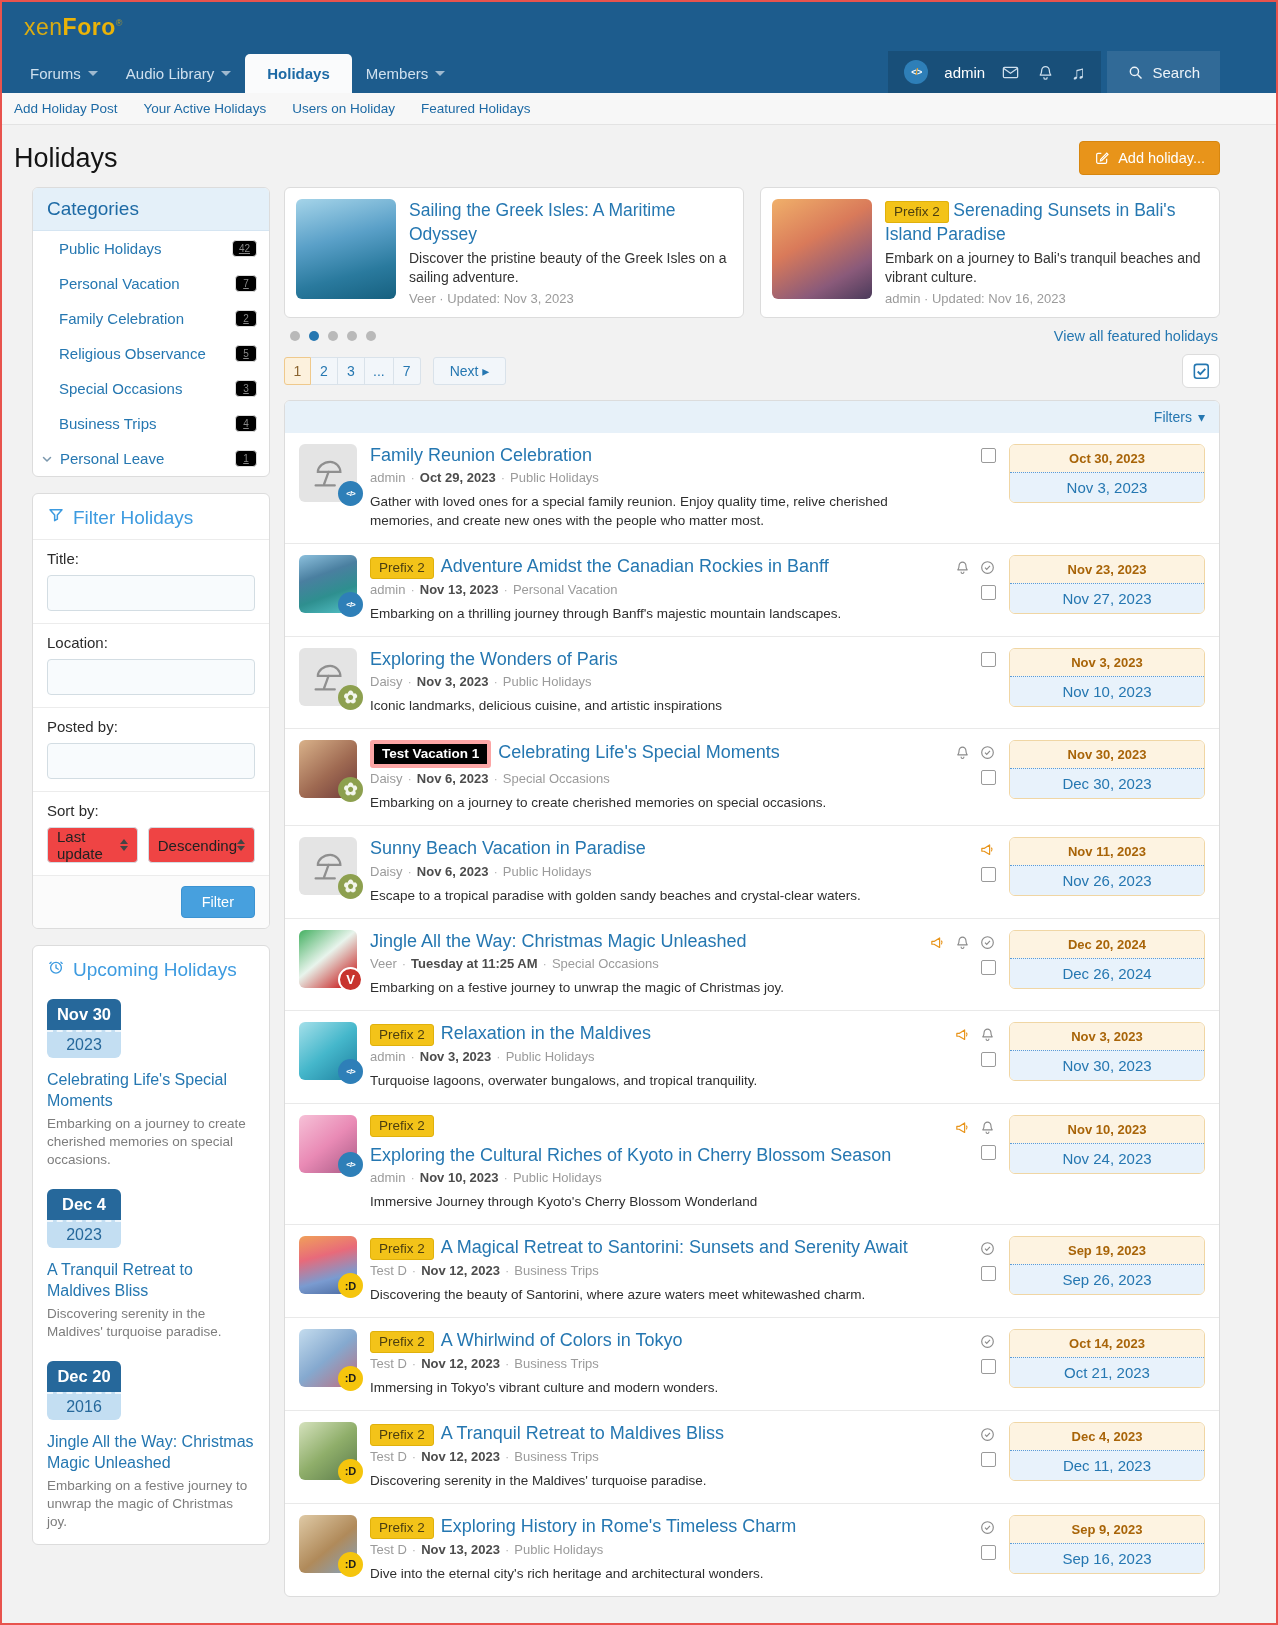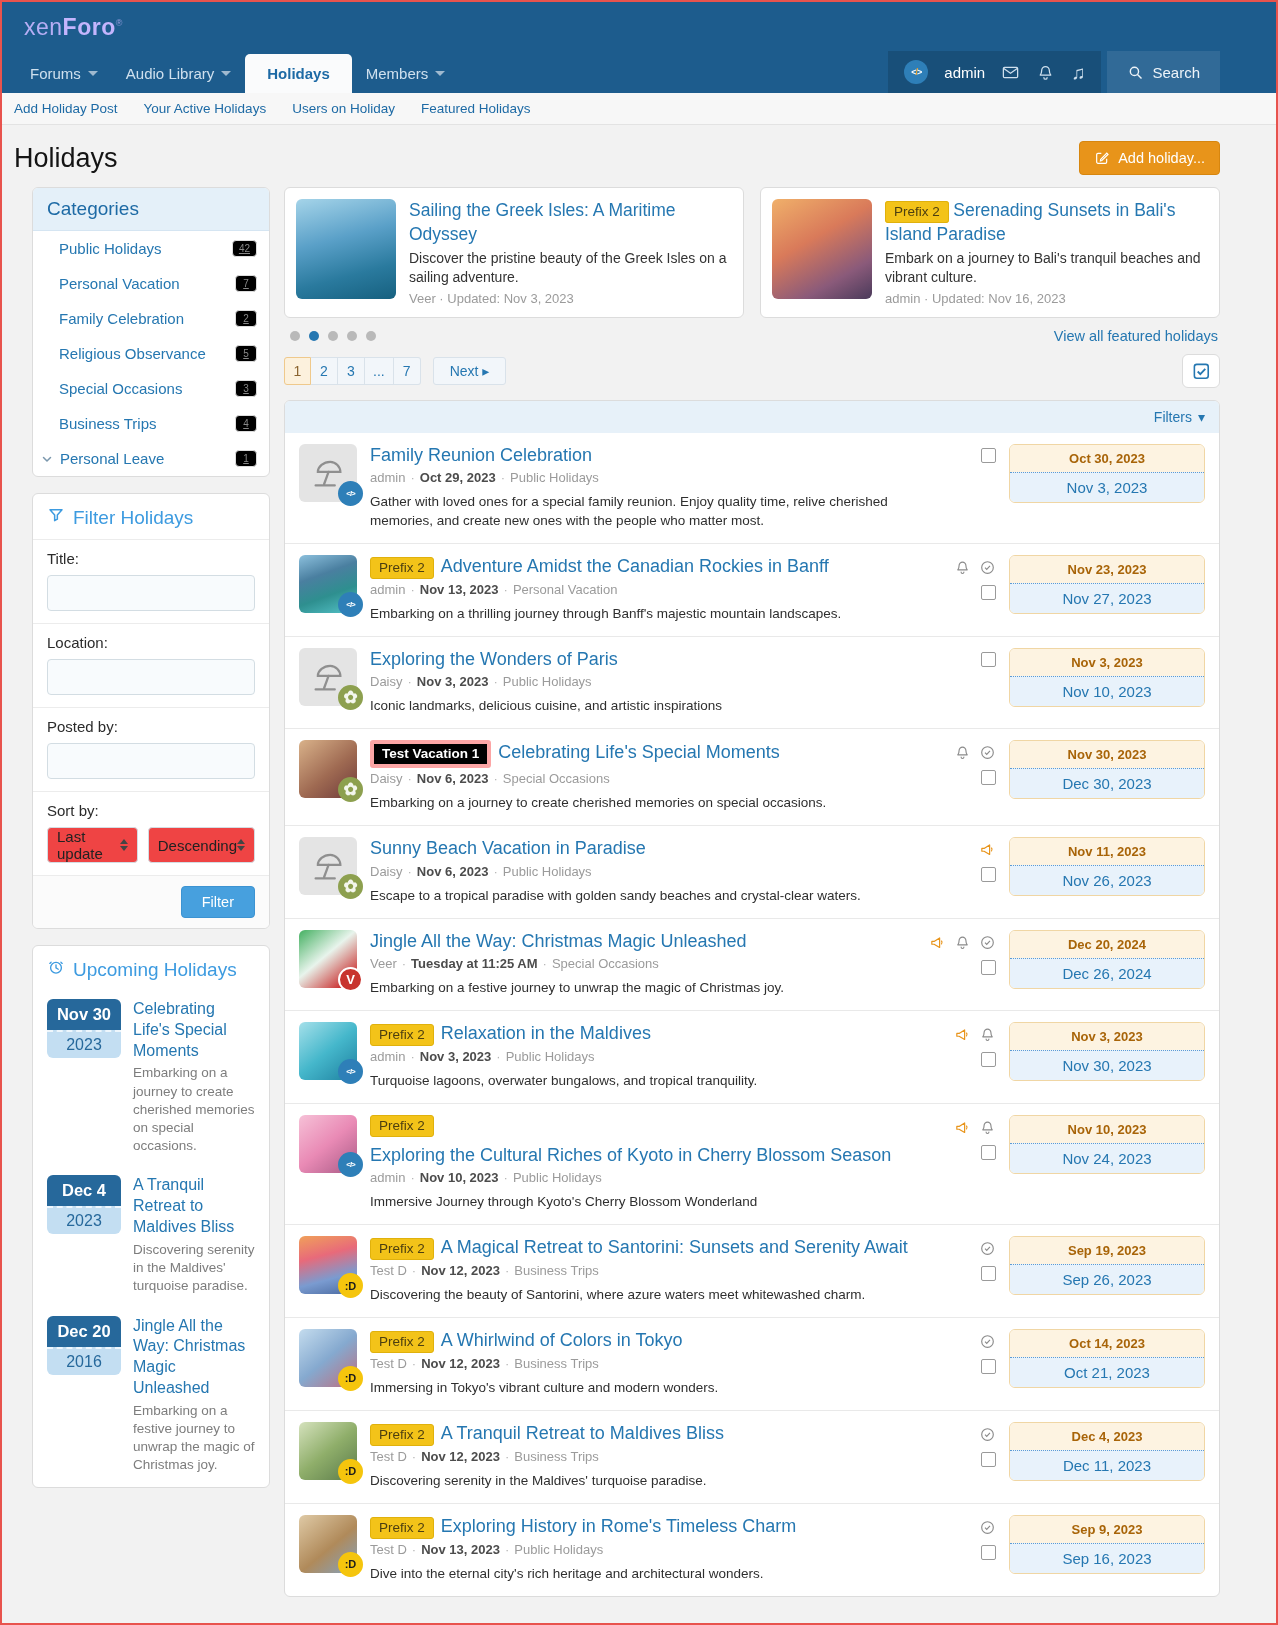--- a/index.html
+++ b/index.html
@@ -2,21 +2,21 @@
 <html><head>
 <meta charset="utf-8">
 <style>
   * { margin:0; padding:0; box-sizing:border-box; }
   html,body { background:#e9e9e9; }
   body { font-family:"Liberation Sans", sans-serif; }
   .screen { width:1278px; height:1625px; border:2px solid #e8534d; background:#f2f2f2; overflow:hidden; position:relative; }
 
   
   .hdr { background:#1d5c8d; padding:12px 56px 0 14px; }
-  .logo { color:#c4b5fd; font-size:23px; letter-spacing:.5px; padding-left:8px; }
+  .logo { color:#eab308; font-size:23px; letter-spacing:.5px; padding-left:8px; }
   .logo .xen { font-weight:400; opacity:.92; }
   .logo .foro { font-weight:700; }
   .logo sup { font-size:9px; opacity:.7; }
   .navrow { display:flex; align-items:flex-end; margin-top:10px; }
   .tabs { display:flex; align-items:flex-end; }
   .tab { color:#cfe0ee; font-size:15px; padding:11px 14px; display:flex; align-items:center; gap:7px; cursor:pointer; }
   .tab.active { background:#fafbfc; color:#1d6aa5; font-weight:700; border-radius:5px 5px 0 0; padding:11px 22px; }
   .caret { width:0; height:0; border-left:5px solid transparent; border-right:5px solid transparent; border-top:5px solid #9fb9cf; display:inline-block; }
   .hdr-right { margin-left:auto; display:flex; align-items:stretch; margin-bottom:0; }
   .userbox { background:rgba(0,0,0,.14); display:flex; align-items:center; gap:16px; padding:0 16px; height:42px; }
@@ -63,21 +63,21 @@
   .sortrow { display:flex; gap:10px; }
   .fselect { flex:1; border:1px solid #d3dde3; border-radius:4px; background:#ef4444; height:36px; display:flex; align-items:center; padding:0 9px; font-size:15px; color:#222; cursor:pointer; }
   .spin { margin-left:auto; display:flex; flex-direction:column; gap:2px; }
   .spin i { width:0; height:0; border-left:4px solid transparent; border-right:4px solid transparent; display:block; }
   .spin i.up { border-bottom:5px solid #444; }
   .spin i.dn { border-top:5px solid #444; }
   .ffoot { border-top:1px solid #ececec; background:#fbfbfb; padding:10px 14px; display:flex; }
   .filterbtn { margin-left:auto; background:#47a0de; border:1px solid #3c93d2; color:#fff; font-size:14.5px; padding:7px 20px; border-radius:4px; cursor:pointer; }
 
   
-  .up-item { display:flex; gap:12px; padding:8px 14px 12px; }
+  .up-item { display:flex; gap:12px; padding:8px 14px 12px;flex-direction:column; }
   .ud { width:74px; flex-shrink:0; border-radius:6px; overflow:hidden; text-align:center; height:fit-content; }
   .ud-top { background:#26689b; color:#fff; font-weight:700; font-size:16.5px; padding:6px 2px; }
   .ud-year { background:#c3def2; color:#26689b; font-size:16px; padding:4px 2px; border-top:2px dashed #eef6fc; }
   .up-tx a { color:#2577b1; font-size:16px; text-decoration:none; line-height:1.3; cursor:pointer; }
   .up-tx p { color:#7d7d7d; font-size:13.5px; line-height:1.35; margin-top:3px; }
 
   
   .feat-row { display:flex; gap:16px; }
   .feat-card { flex:1; background:#fff; border:1px solid #dcdcdc; border-radius:6px; padding:11px; display:flex; gap:13px; min-width:0; }
   .feat-img { width:100px; height:100px; border-radius:6px; flex-shrink:0; }

